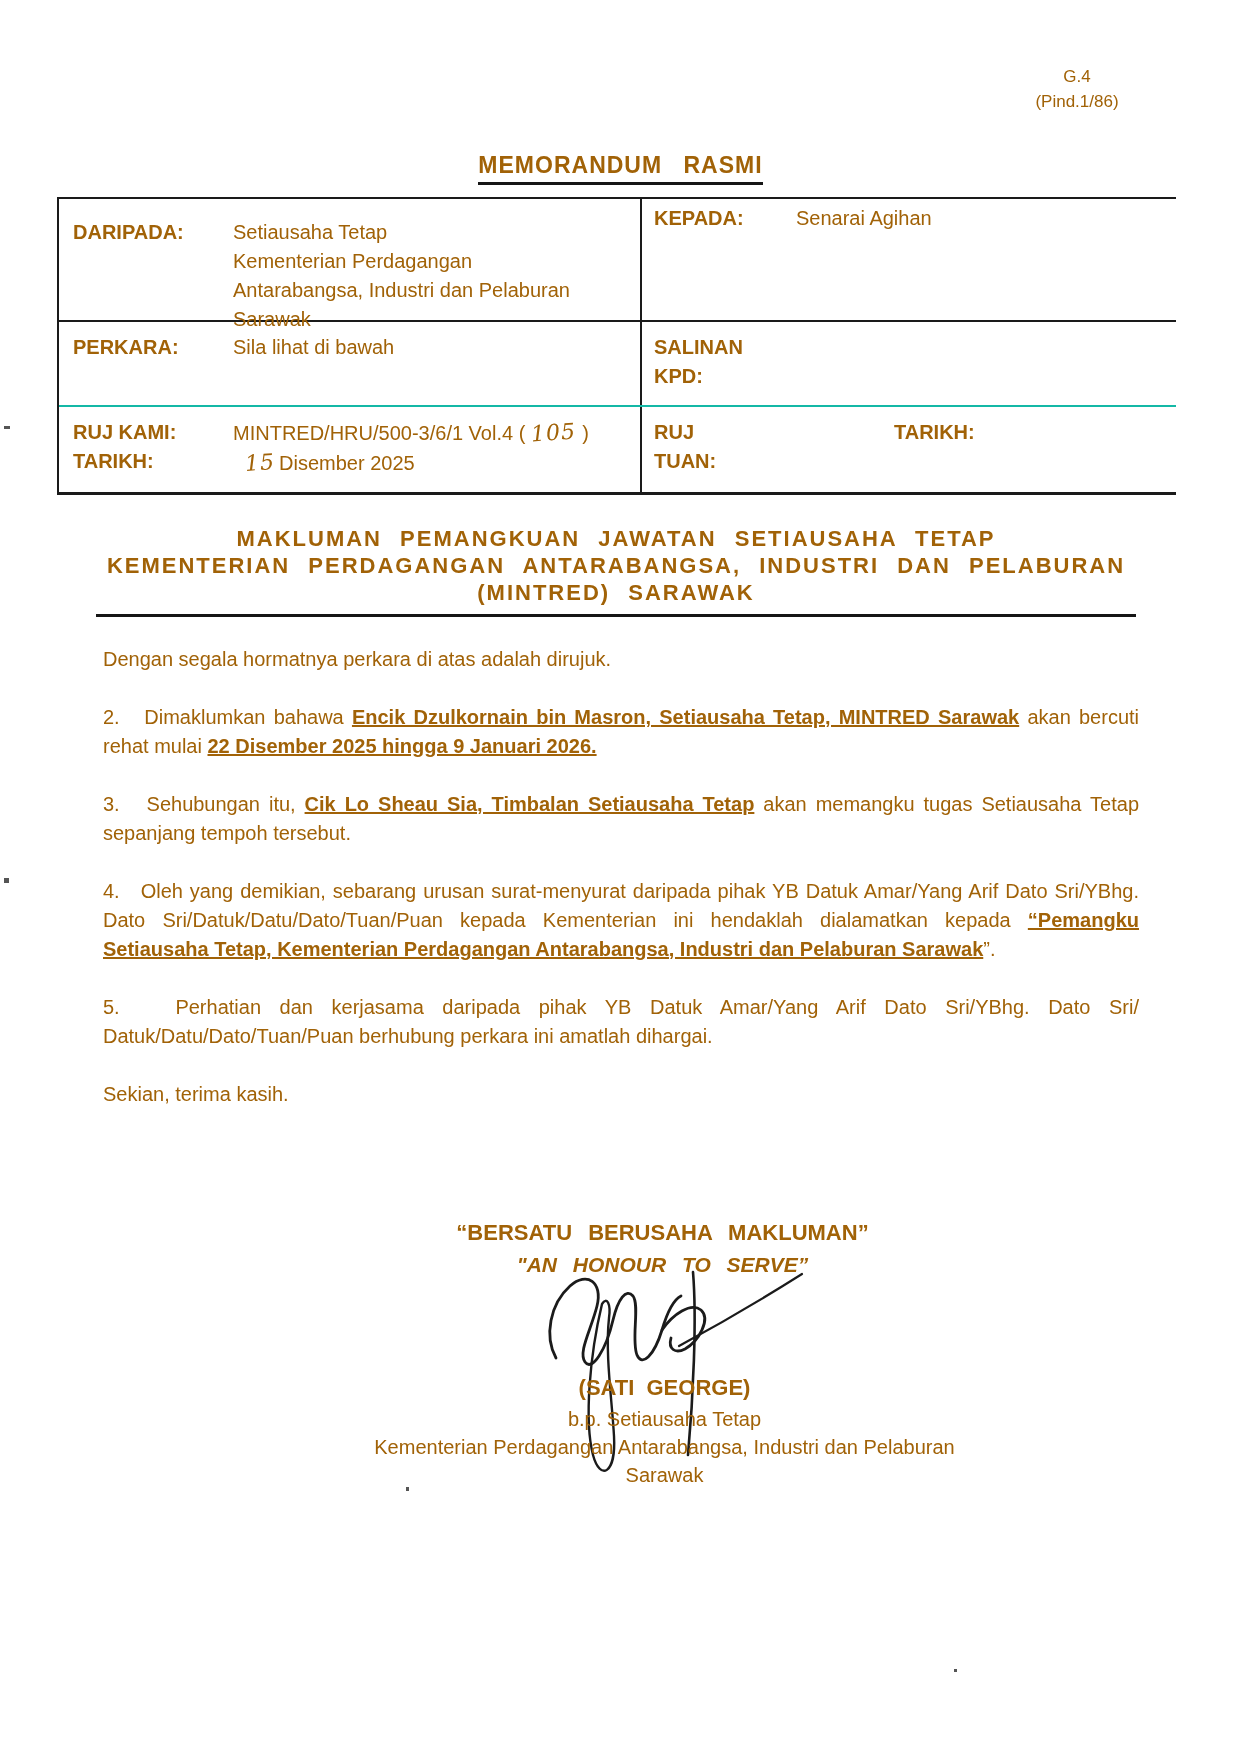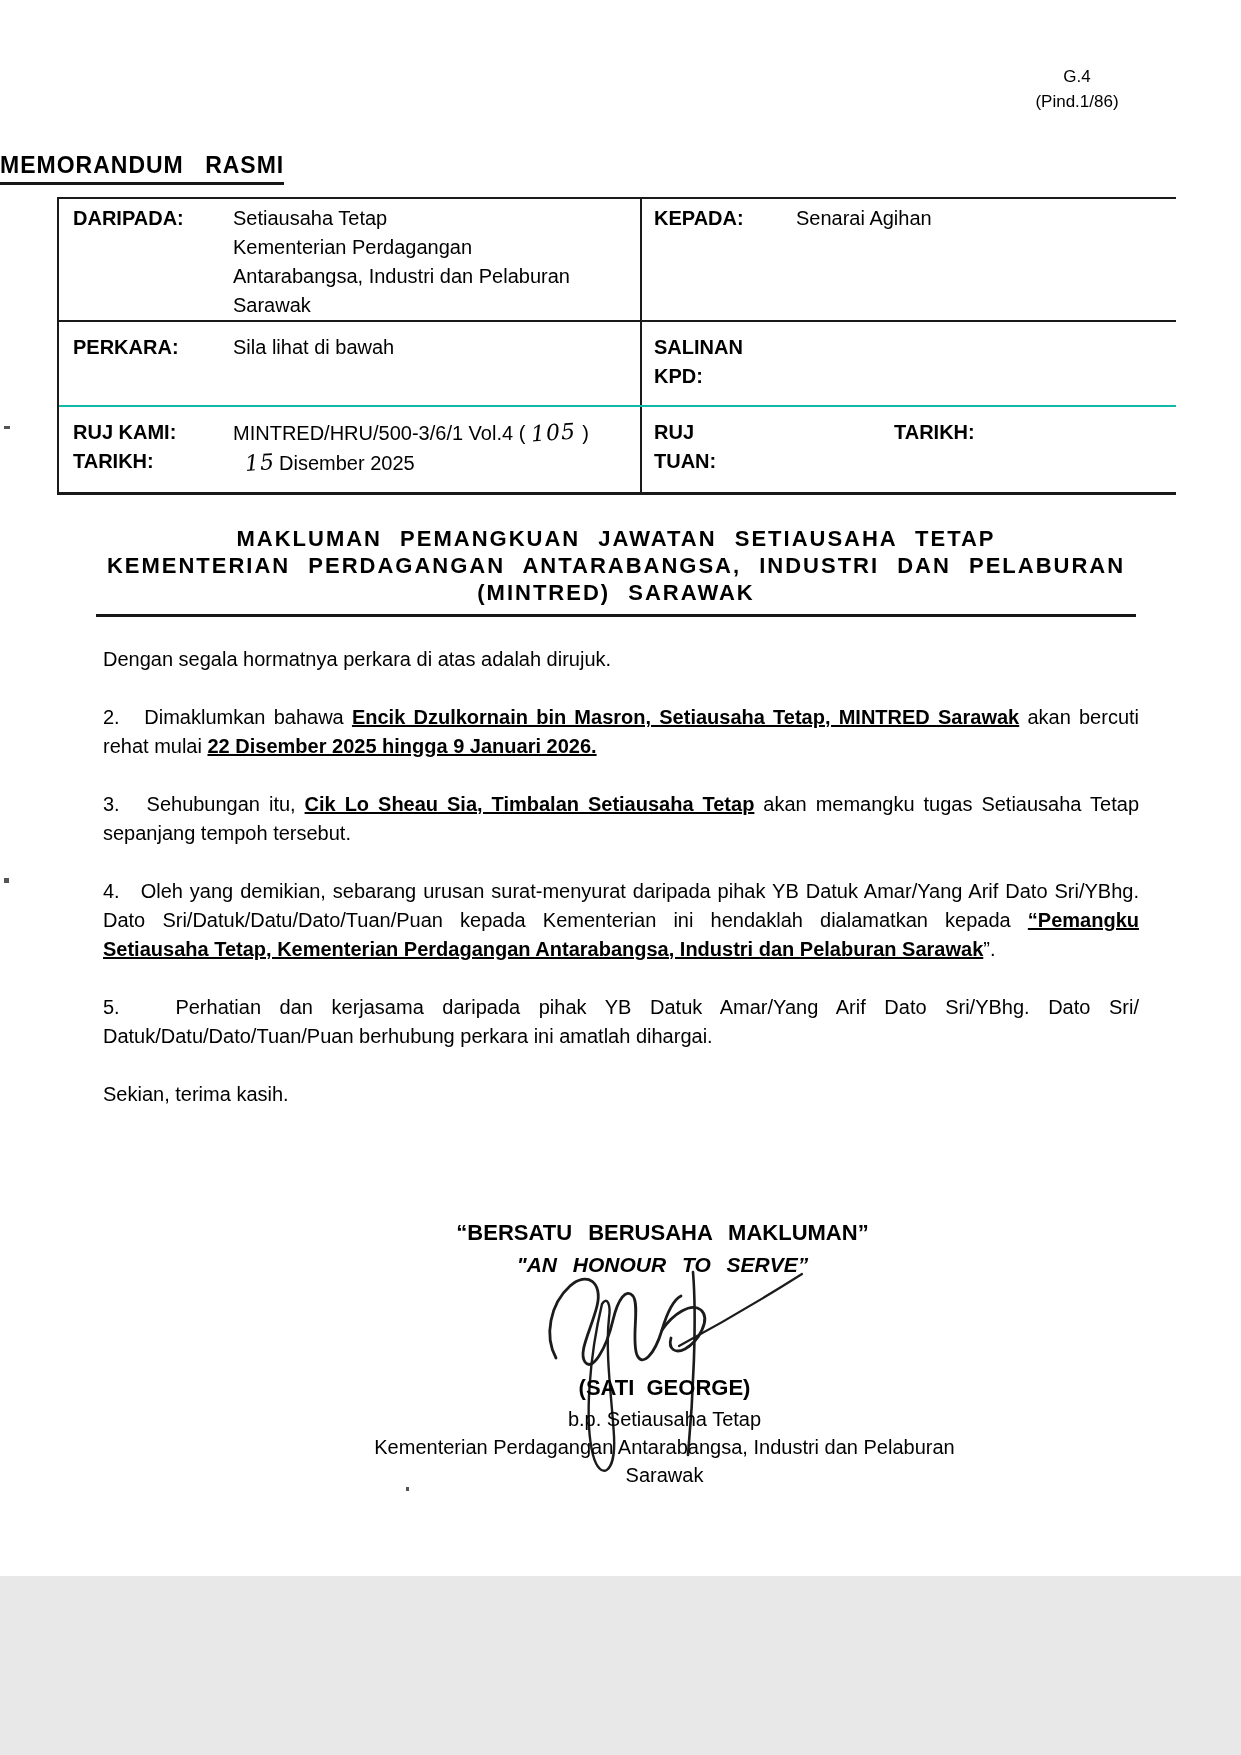--- a/index.html
+++ b/index.html
@@ -1,52 +1,52 @@
 <!DOCTYPE html>
 <html><head>
 <meta charset="utf-8">
 <style>
   html,body{margin:0;padding:0;background:#e8e8e8;}
   .page{
     position:relative;
-    width:1241px;height:1576px;
+    width:1241px;height:1755px;
     margin:0 auto;
     background:#ffffff;
-    color:#000000;
+    color:#a16207;
     font-family:"Liberation Sans", sans-serif;
     overflow:hidden;
   }
   .b{font-weight:bold;text-decoration:underline;}
 
   
   .form-code{
     position:absolute;top:64px;right:104px;width:120px;
     text-align:center;font-size:17px;line-height:25px;
   }
 
   
-  .memo-title-wrap{position:absolute;top:152px;left:0;width:100%;}
+  .memo-title-wrap{position:absolute;top:152px;left:0;width:100%;text-align:center;}
   .memo-title{
     display:inline-block;font-weight:bold;font-size:23px;
     letter-spacing:1px;word-spacing:14px;
     border-bottom:3px solid #161616;padding-bottom:3px;
   }
 
   
   .memo-table{
     position:absolute;left:57px;top:197px;width:1117px;
     border-top:2px solid #1a1a1a;border-left:2px solid #1a1a1a;border-bottom:3px solid #1a1a1a;
     font-size:20px;line-height:29px;
   }
   .trow{display:flex;}
   .r1{height:121px;border-bottom:2px solid #1a1a1a;}
   .r2{height:83px;border-bottom:2px solid #14b8a6;}
   .r3{height:85px;}
   .tcell{box-sizing:border-box;display:flex;align-items:flex-start;}
-  .tcell.cleft{width:583px;border-right:2px solid #1a1a1a;padding:5px 0 0 14px;}
+  .tcell.cleft{width:583px;border-right:2px solid #1a1a1a;padding:19px 0 0 14px;}
   .tcell.cright{flex:1;padding:5px 0 0 12px;}
   .r2 .tcell,.r3 .tcell{padding-top:11px;}
   .lbl{font-weight:bold;flex-shrink:0;}
   .cleft .lbl{width:160px;}
   .cright .lbl{width:142px;}
   .cright .lbl.wide{width:240px;}
   .val{flex:1;}
   .hand{
     font-family:"DejaVu Serif", serif;
     font-style:italic;font-size:22px;letter-spacing:1px;

